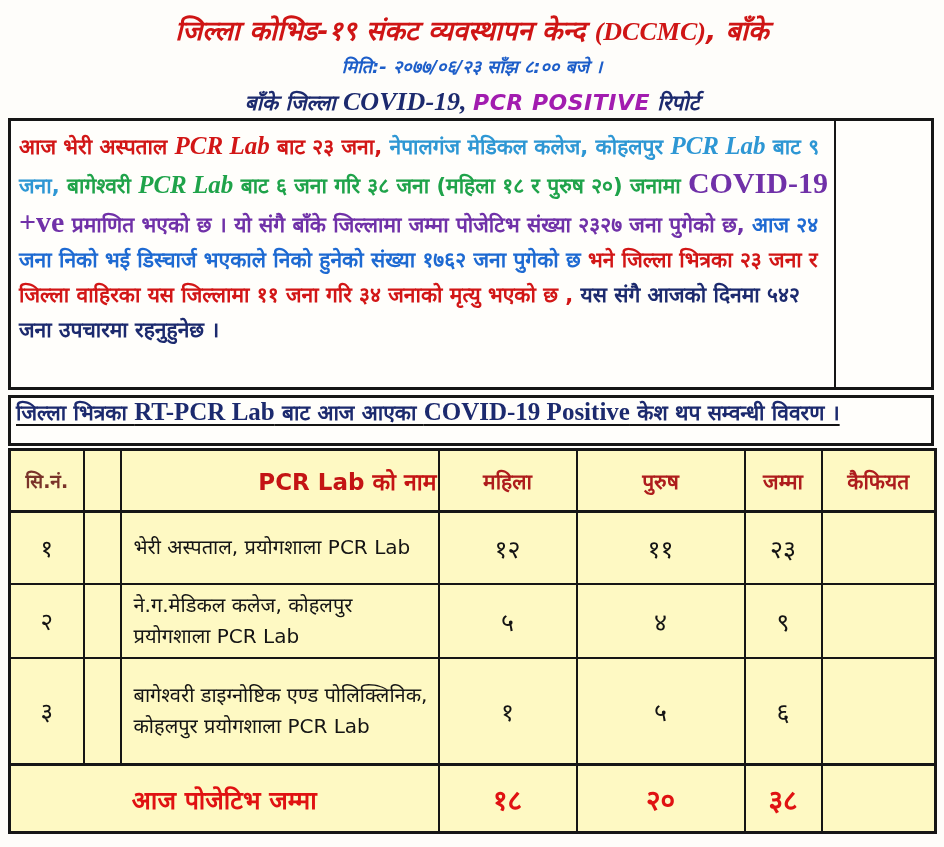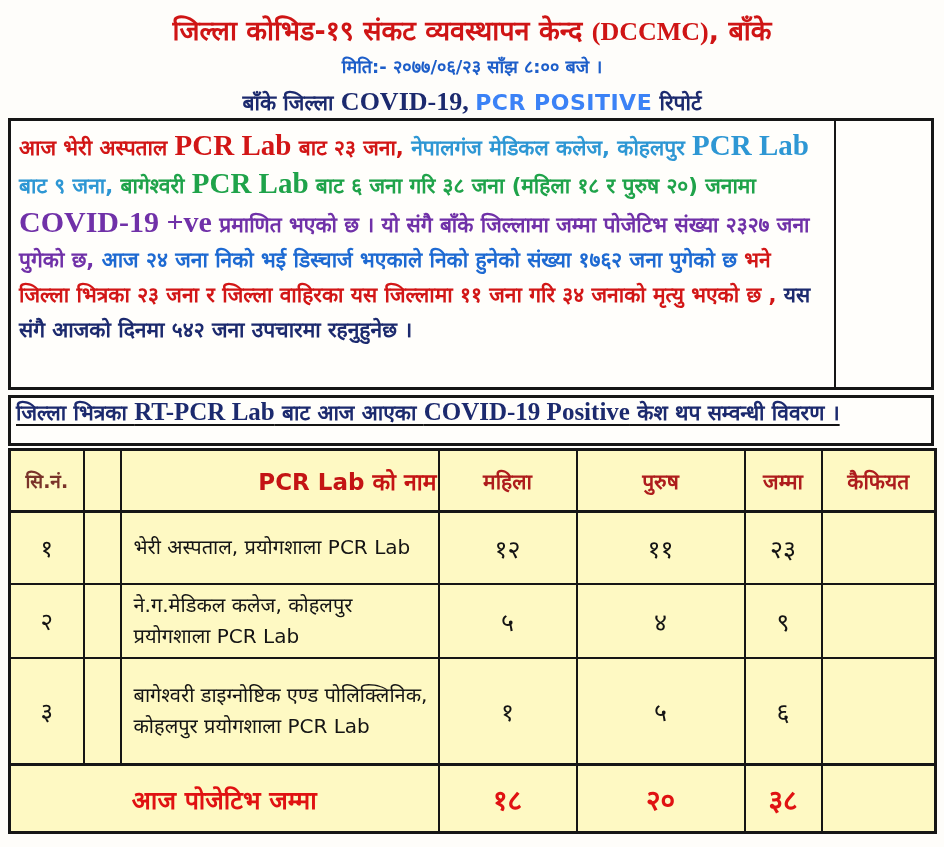--- a/index.html
+++ b/index.html
@@ -6,39 +6,39 @@
   body{
     width:944px;height:847px;
     background:#fefdfa;
     font-family:"DejaVu Sans","Liberation Sans",sans-serif;
     color:#141414;
     overflow:hidden;
   }
   .page{position:relative;width:944px;height:847px;}
 
   
-  .hdr{text-align:center;padding-top:14px;}
+  .hdr{text-align:center;padding-top:14px;font-style:italic;}
   .title{font-size:27px;font-weight:bold;line-height:34px;}
   .title .latin{font-family:"Liberation Serif",serif;font-size:26px;}
   .date-line{font-size:18px;font-weight:bold;color:#1d5ec9;margin-top:5px;}
   .report{font-size:21px;font-weight:bold;color:#1c2a6e;margin-top:9px;}
   .report .latin{font-family:"Liberation Serif",serif;font-size:26px;}
   .report .latin-sans{font-size:22px;letter-spacing:.5px;}
 
   
   .intro-box{
     position:absolute;left:8px;top:118px;width:926px;height:272px;
     border:3px solid #161616;box-sizing:border-box;
     display:flex;background:#fffefb;
   }
   .intro-text{
     flex:1;padding:7px 6px 0 8px;
     font-size:21px;font-weight:bold;line-height:35px;
   }
-  .intro-text .latin{font-family:"Liberation Serif",serif;font-size:29px;}
+  .intro-text .latin{font-family:"Liberation Serif",serif;font-size:25px;font-style:italic;}
   .intro-text .latin-big{font-family:"Liberation Serif",serif;font-size:30px;}
   .intro-side{width:97px;border-left:2px solid #161616;box-sizing:border-box;}
 
   
   .section-box{
     position:absolute;left:8px;top:395px;width:926px;height:51px;
     border:3px solid #161616;box-sizing:border-box;
     display:flex;align-items:flex-start;background:#fffefb;
   }
   .section-heading{
@@ -73,21 +73,21 @@
   .total-num{text-align:center;color:#e01212;font-weight:bold;font-size:28px;}
 </style>
 </head>
 <body>
 
 <div class="page">
 
   <div class="hdr">
     <div class="title"><span style="color: rgb(207, 21, 21);">जिल्ला कोभिड-१९ संकट व्यवस्थापन केन्द </span><span class="latin" style="color: rgb(207, 21, 21);">(DCCMC)</span><span style="color: rgb(207, 21, 21);">, बाँके</span></div>
     <div class="date-line">मिति:- २०७७/०६/२३ साँझ ८:०० बजे ।</div>
-    <div class="report"><span style="color: rgb(28, 42, 110);">बाँके जिल्ला </span><span class="latin" style="color: rgb(28, 42, 110);">COVID-19, </span><span class="latin-sans" style="color: #3b82f6;">PCR POSITIVE</span><span style="color: rgb(28, 42, 110);">  रिपोर्ट</span></div>
+    <div class="report"><span style="color: rgb(28, 42, 110);">बाँके जिल्ला </span><span class="latin" style="color: rgb(28, 42, 110);">COVID-19, </span><span class="latin-sans" style="color: #a21caf;">PCR POSITIVE</span><span style="color: rgb(28, 42, 110);">  रिपोर्ट</span></div>
   </div>
 
   <div class="intro-box">
     <div class="intro-text"><span style="color: rgb(210, 22, 22);">आज भेरी अस्पताल </span><span class="latin" style="color: rgb(210, 22, 22);">PCR Lab</span><span style="color: rgb(210, 22, 22);"> बाट २३ जना, </span><span style="color: rgb(46, 151, 212);">नेपालगंज मेडिकल कलेज, कोहलपुर </span><span class="latin" style="color: rgb(46, 151, 212);">PCR Lab</span><span style="color: rgb(46, 151, 212);"> बाट ९ जना, </span><span style="color: rgb(31, 163, 74);">बागेश्वरी </span><span class="latin" style="color: rgb(31, 163, 74);">PCR Lab</span><span style="color: rgb(31, 163, 74);"> बाट ६ जना गरि ३८ जना  (महिला १८ र पुरुष २०) जनामा </span><span class="latin-big" style="color: rgb(112, 49, 168);">COVID-19 +ve</span><span style="color: rgb(112, 49, 168);">  प्रमाणित भएको छ । यो संगै बाँके जिल्लामा जम्मा पोजेटिभ संख्या २३२७ जना पुगेको छ, </span><span style="color: rgb(30, 106, 210);">आज २४ जना निको भई डिस्चार्ज भएकाले निको हुनेको संख्या १७६२ जना पुगेको छ </span><span style="color: rgb(210, 22, 22);">भने जिल्ला भित्रका २३ जना र जिल्ला वाहिरका यस जिल्लामा ११ जना गरि ३४ जनाको मृत्यु भएको छ , </span><span style="color: rgb(28, 42, 110);">यस संगै आजको दिनमा ५४२ जना उपचारमा रहनुहुनेछ ।</span></div>
     <div class="intro-side"></div>
   </div>
 
   <div class="section-box">
     <div class="section-heading"><span style="color: rgb(28, 42, 110);">जिल्ला भित्रका </span><span class="latin" style="color: rgb(28, 42, 110);">RT-PCR Lab</span><span style="color: rgb(28, 42, 110);"> बाट आज आएका </span><span class="latin" style="color: rgb(28, 42, 110);">COVID-19 Positive</span><span style="color: rgb(28, 42, 110);"> केश थप सम्वन्धी विवरण ।</span></div>
   </div>

